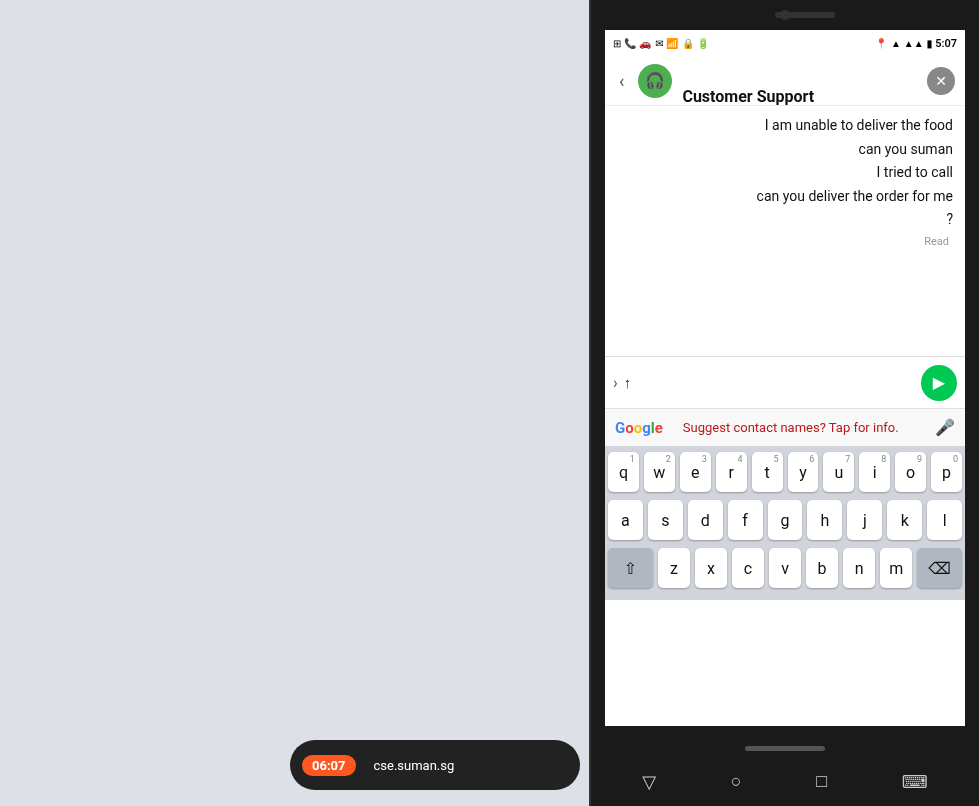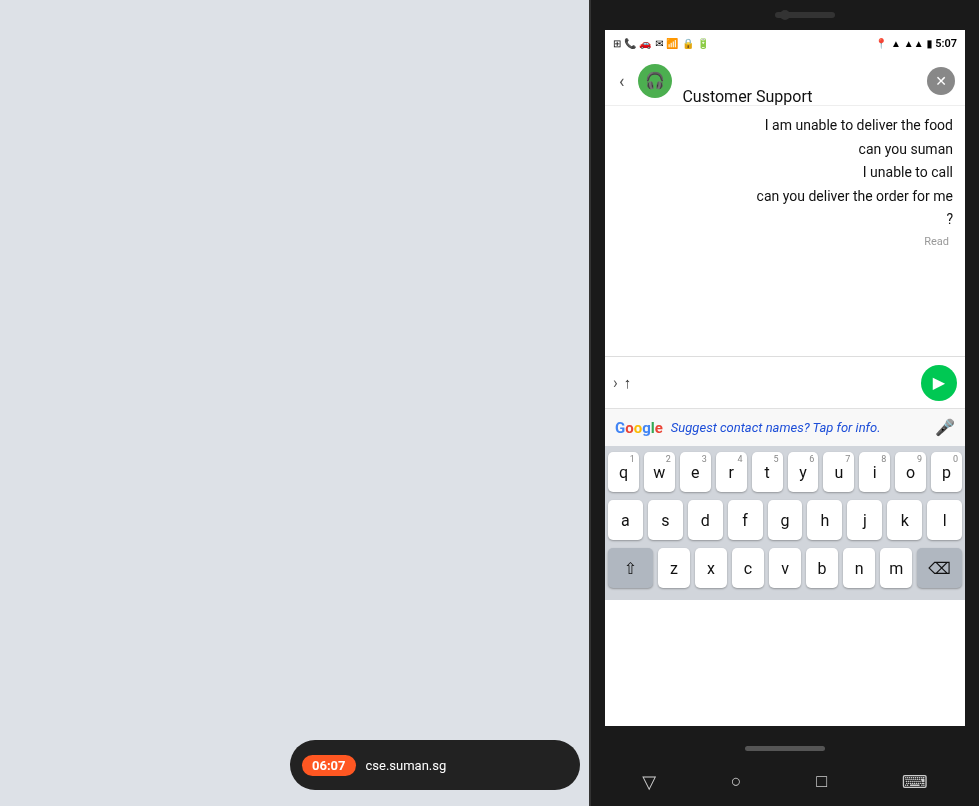--- a/index.html
+++ b/index.html
@@ -26,21 +26,21 @@
       position: absolute;
       bottom: 16px;
       left: 290px;
       width: 290px;
       height: 50px;
       background: #222;
       border-radius: 25px;
       display: flex;
       align-items: center;
       padding: 0 12px;
-      gap: 10px;
+      gap: 18px;
     }
     .notification-badge {
       background: #ff5722;
       color: white;
       border-radius: 12px;
       padding: 3px 10px;
       font-size: 13px;
       font-weight: bold;
     }
     .notification-text {
@@ -115,21 +115,21 @@
       border-radius: 50%;
       display: flex;
       align-items: center;
       justify-content: center;
       color: white;
       font-size: 16px;
     }
     .header-title {
       flex: 1;
       font-size: 16px;
-      font-weight: 400;
+      font-weight: 700;
       color: #111;
       margin-top: 32px;
     }
     .close-btn {
       width: 28px;
       height: 28px;
       background: #888;
       border-radius: 50%;
       display: flex;
       align-items: center;
@@ -208,32 +208,31 @@
     }
 
     
     .suggest-bar {
       height: 38px;
       background: #f8f8f8;
       border-top: 1px solid #e0e0e0;
       display: flex;
       align-items: center;
       padding: 0 10px;
-      gap: 8px;
+      gap: 20px;
     }
     .google-g {
       font-size: 15px;
       font-weight: bold;
     }
     .google-g span { color: #4285F4; }
     .suggest-text {
       flex: 1;
       font-size: 13px;
-      color: #1d4ed8;
-      font-style: italic;
+      color: #b91c1c;
     }
     .mic-icon {
       color: #999;
       font-size: 16px;
     }
 
     
     .keyboard {
       background: #d1d5db;
       padding: 6px 3px 4px;
@@ -391,21 +390,21 @@
     </div>
 
     <div class="chat-messages">
       <div class="message">
         <span class="message-text">I am unable to deliver the food</span>
       </div>
       <div class="message">
         <span class="message-text">can you suman</span>
       </div>
       <div class="message">
-        <span class="message-text">I unable to call</span>
+        <span class="message-text">I tried to call</span>
       </div>
       <div class="message">
         <span class="message-text">can you deliver the order for me</span>
       </div>
       <div class="message">
         <span class="message-text">?</span>
       </div>
       <div class="read-status">Read</div>
     </div>
 

